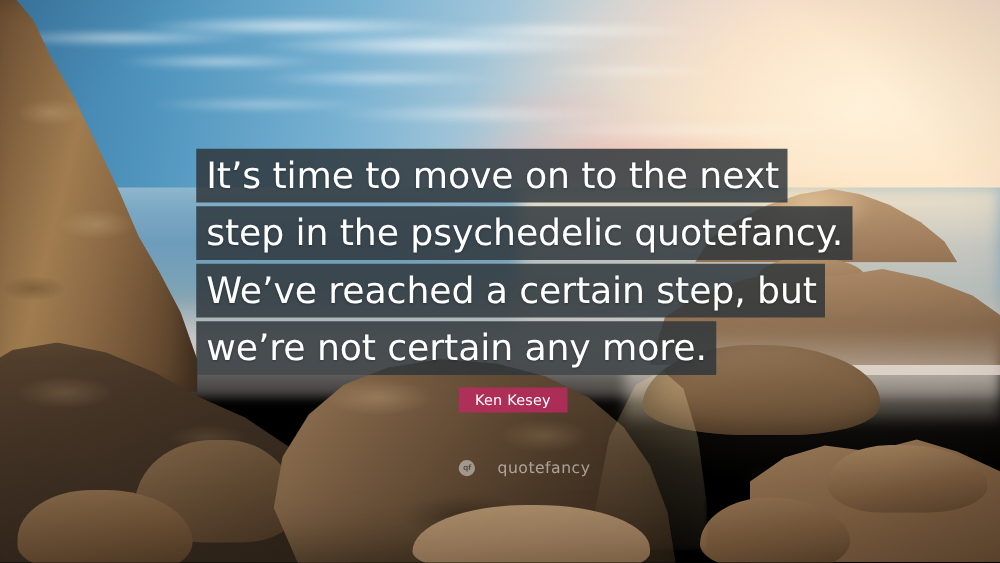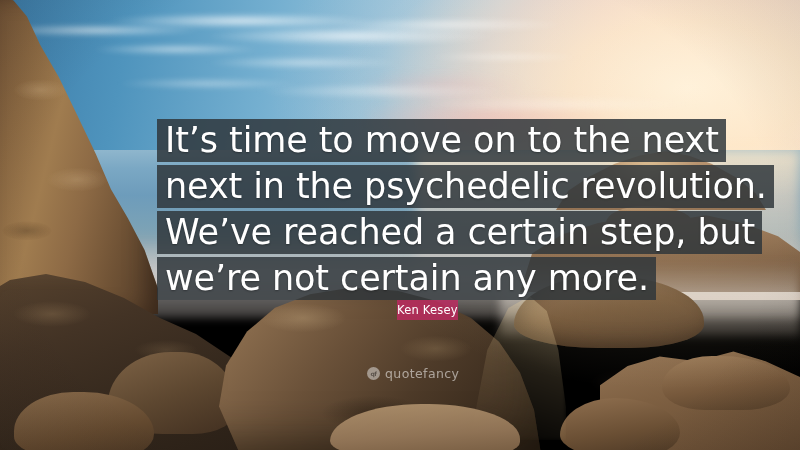--- a/index.html
+++ b/index.html
@@ -314,53 +314,52 @@
     left: 157px;
     top: 119px;
     width: 500px;
   }
   .line-wrap { display: block; margin-bottom: 3px; }
   .line {
     display: inline-block;
     background: rgba(46,54,58,0.84);
     color: #ffffff;
     font-family: "DejaVu Sans", "Liberation Sans", sans-serif;
-    font-size: 35px;
+    font-size: 29px;
     font-weight: 400;
     line-height: 43px;
     letter-spacing: -0.1px;
     padding: 0 7px 0 8px;
     white-space: nowrap;
     text-shadow: 0 1px 2px rgba(0,0,0,0.30);
   }
 
   
   .author-badge {
     position: absolute;
     left: 367px;
-    top: 300px;
+    top: 310px;
     background: rgba(190,42,96,0.82);
     color: #ffffff;
     font-family: "DejaVu Sans", "Liberation Sans", sans-serif;
     font-size: 11.5px;
     letter-spacing: 0.2px;
     line-height: 20px;
-    padding: 0 0;
+    padding: 0 13px;
     white-space: nowrap;
-    margin-left: 30px;
   }
 
   
   .watermark {
     position: absolute;
     left: 367px;
     top: 366px;
     display: flex;
-    align-items: center;
-    gap: 5px;
+    align-items: flex-end;
+    gap: 18px;
     opacity: 0.62;
   }
   .wm-logo {
     width: 13px; height: 13px;
     border-radius: 50%;
     background: rgba(235,235,235,0.80);
     display: flex;
     align-items: center;
     justify-content: center;
   }
@@ -417,21 +416,21 @@
     <div class="boulder-tex"></div>
     <div class="boulder-rim"></div>
 
     <div class="rk rk-e"></div>
 
     <div class="grade"></div>
   </div>
 
   <div class="quote-block">
     <span class="line-wrap"><span class="line">It’s time to move on to the next</span></span>
-    <span class="line-wrap"><span class="line">next in the psychedelic revolution.</span></span>
+    <span class="line-wrap"><span class="line">step in the psychedelic quotefancy.</span></span>
     <span class="line-wrap"><span class="line">We’ve reached a certain step, but</span></span>
     <span class="line-wrap"><span class="line">we’re not certain any more.</span></span>
   </div>
 
   <div class="author-badge">Ken Kesey</div>
 
   <div class="watermark">
     <span class="wm-logo">
         <span>qf</span>
       </span>

